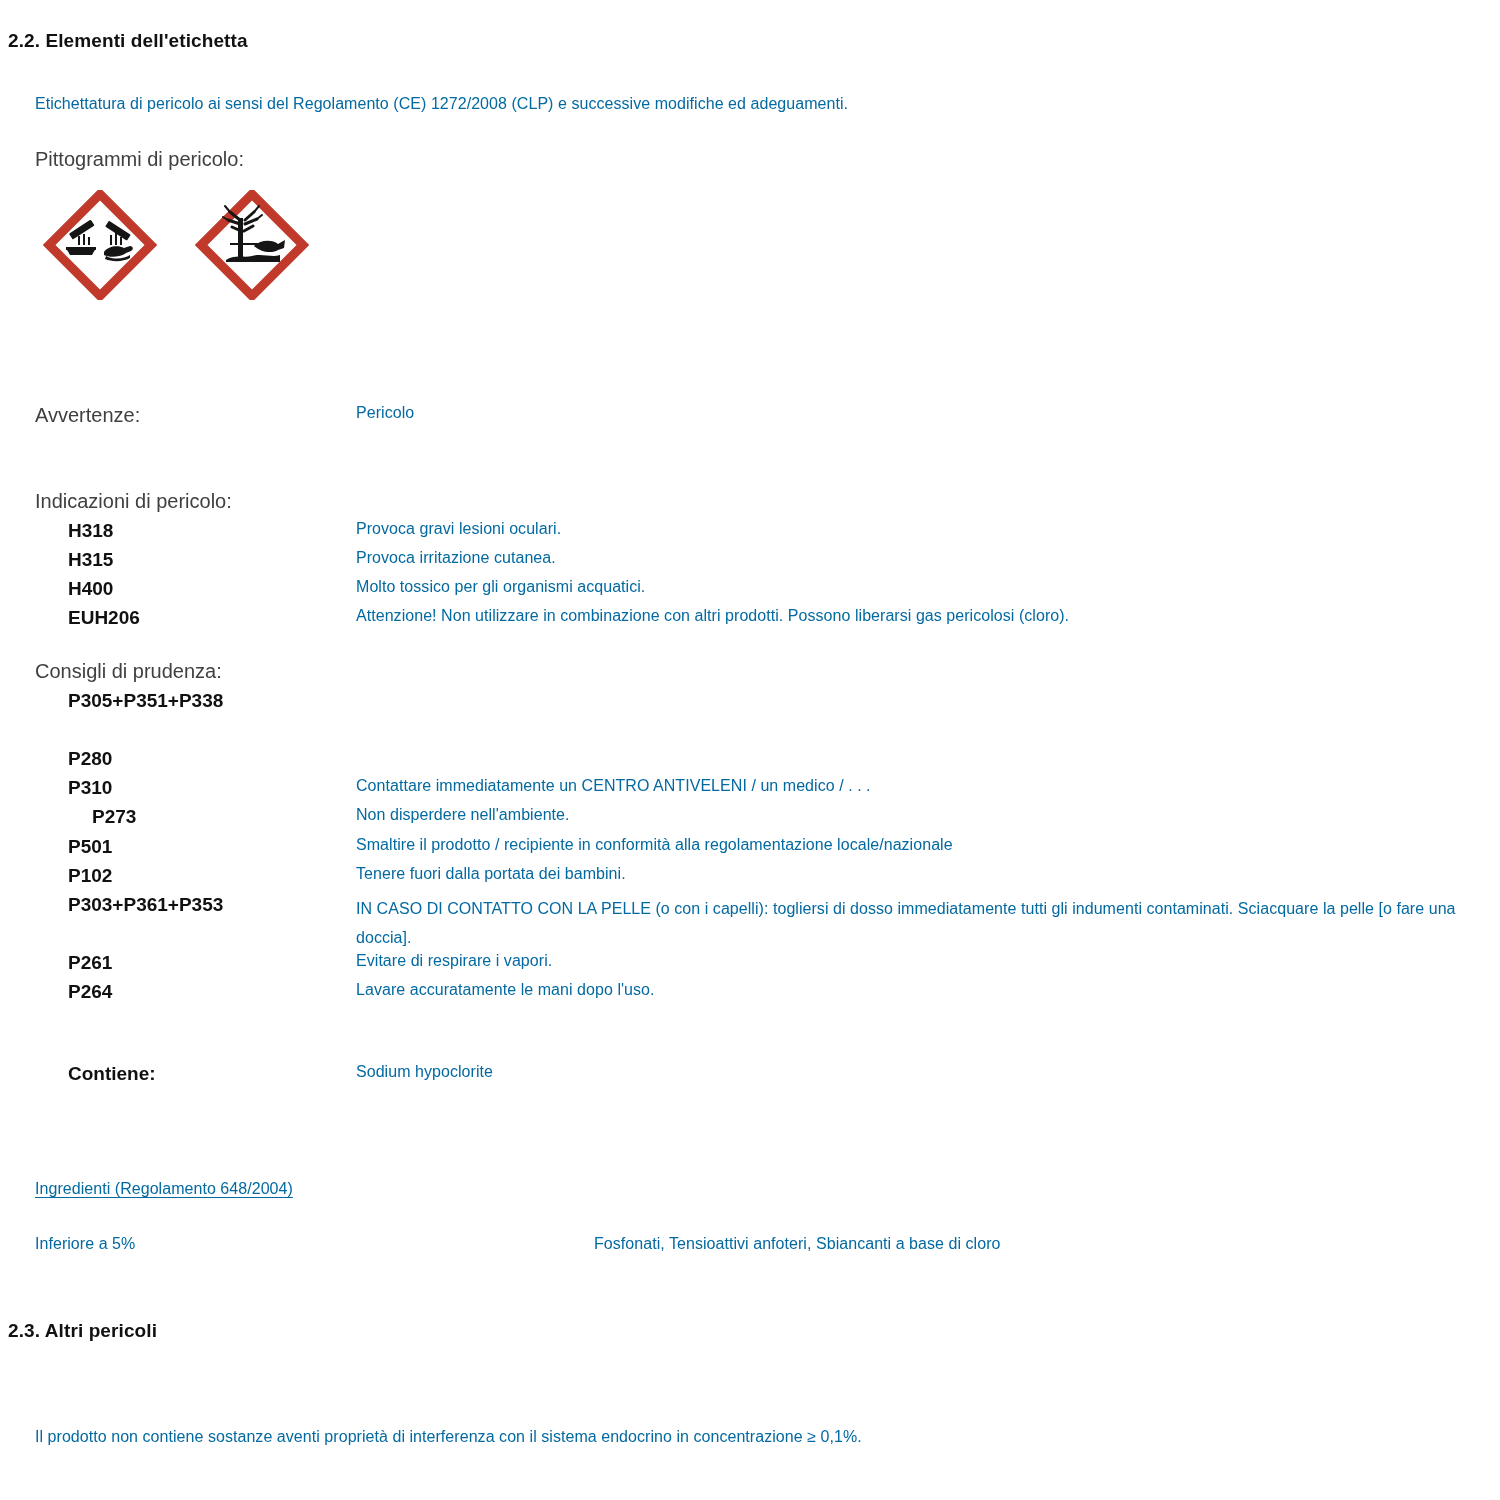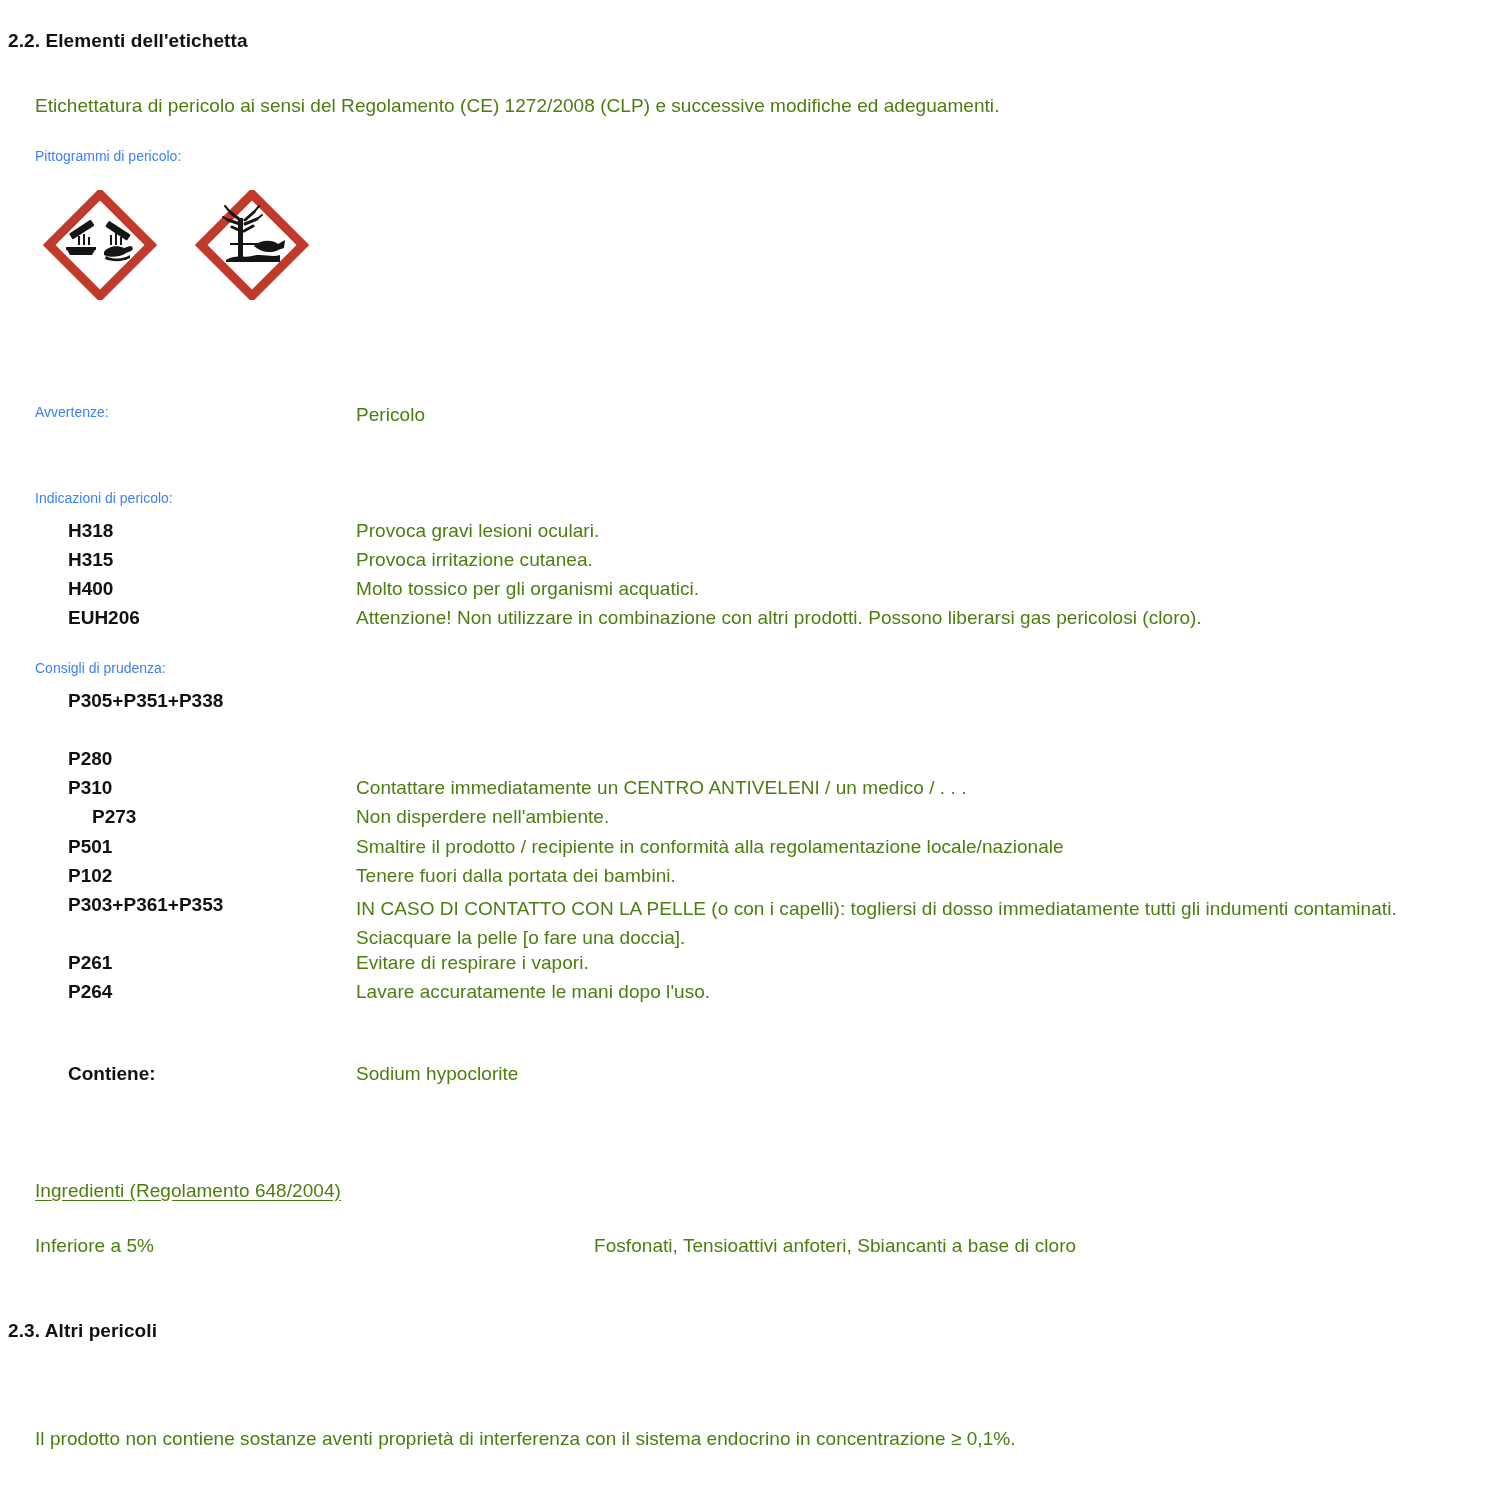--- a/index.html
+++ b/index.html
@@ -25,28 +25,28 @@
   
   .sec-heading {
     position: absolute;
     font-size: 19px;
     font-weight: bold;
     letter-spacing: 0.1px;
     color: #111;
   }
   .body-text {
     position: absolute;
-    font-size: 19px;
-    color: #4d7c0f;
+    font-size: 16px;
+    color: #0369a1;
     letter-spacing: 0.05px;
   }
   .label {
     position: absolute;
-    font-size: 14px;
-    color: #3b82f6;
+    font-size: 20px;
+    color: #404040;
   }
   .code {
     position: absolute;
     font-size: 19px;
     font-weight: bold;
     color: #111;
   }
   .underlined {
     text-decoration: underline;
     text-underline-offset: 3px;

